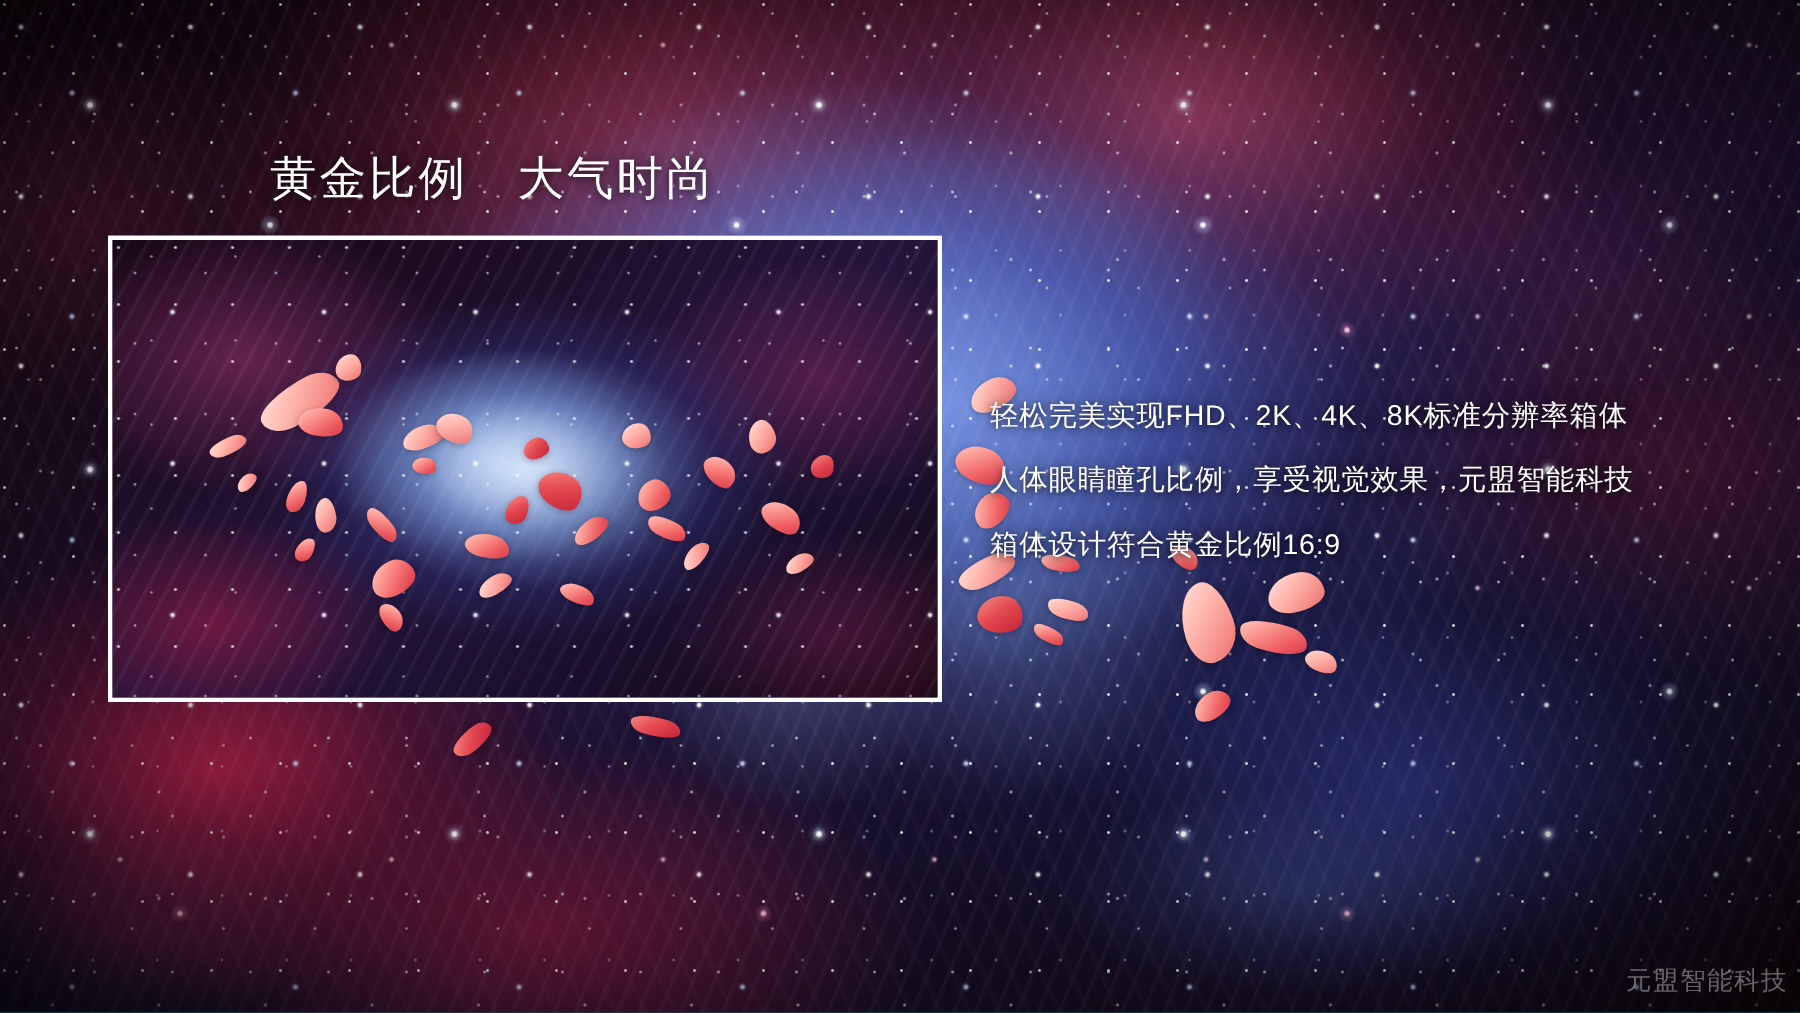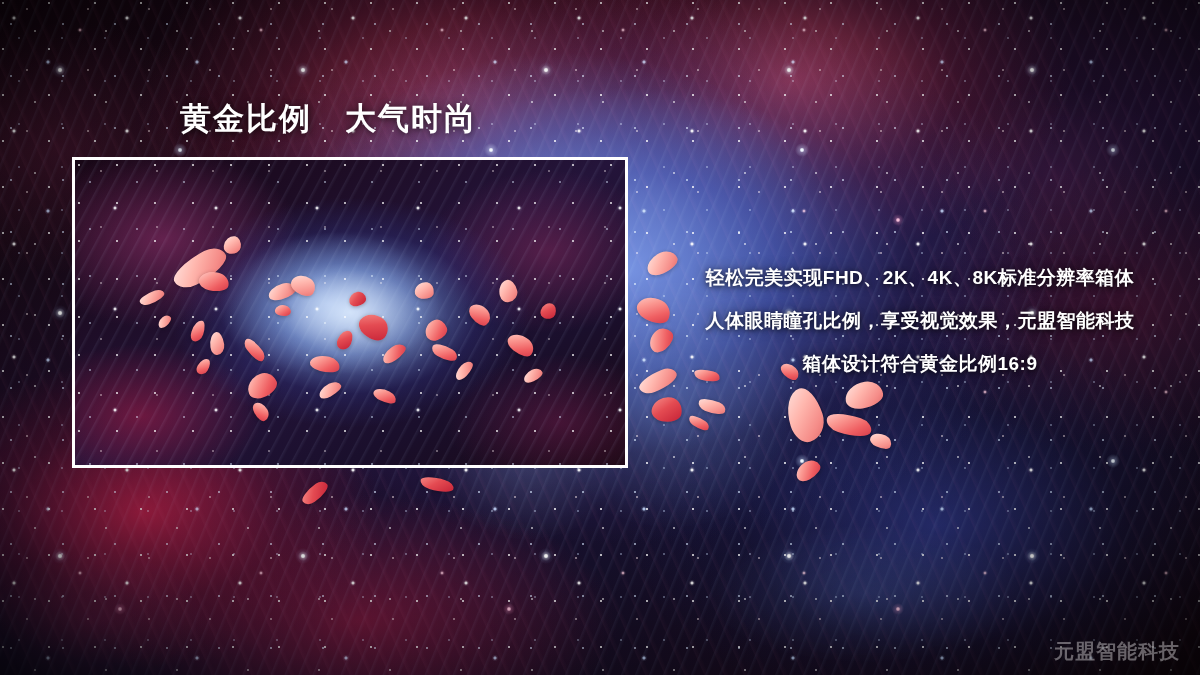--- a/index.html
+++ b/index.html
@@ -11,21 +11,20 @@
   body {
     font-family: "Liberation Sans", "DejaVu Sans", sans-serif;
   }
 
   #slide {
     position: relative;
     width: 1200px;
     height: 675px;
     overflow: hidden;
     background-color: #0369a1;
-    font-weight: bold;
   }
 
   
   .bg-layer {
     position: absolute;
     inset: 0;
     pointer-events: none;
   }
 
   #bg-base {
@@ -185,28 +184,28 @@
     left: 660px;
     top: 256px;
     width: 520px;
     color: #ffffff;
     font-size: 19px;
     line-height: 43px;
     letter-spacing: 0.5px;
     white-space: nowrap;
     text-shadow: 0 1px 5px rgba(0,0,0,0.70), 0 0 14px rgba(0,0,0,0.45);
   }
-  #body-copy .copy-line { display: block; text-align: center; }
+  #body-copy .copy-line { display: block; }
 
   
   #watermark {
     position: absolute;
-    right: 20px;
+    right: 8px;
     bottom: 10px;
-    font-size: 20px;
+    font-size: 17px;
     color: rgba(190,186,190,0.52);
     letter-spacing: 1px;
     white-space: nowrap;
   }
 </style>
 </head>
 <body>
 
 <div id="slide">
 

